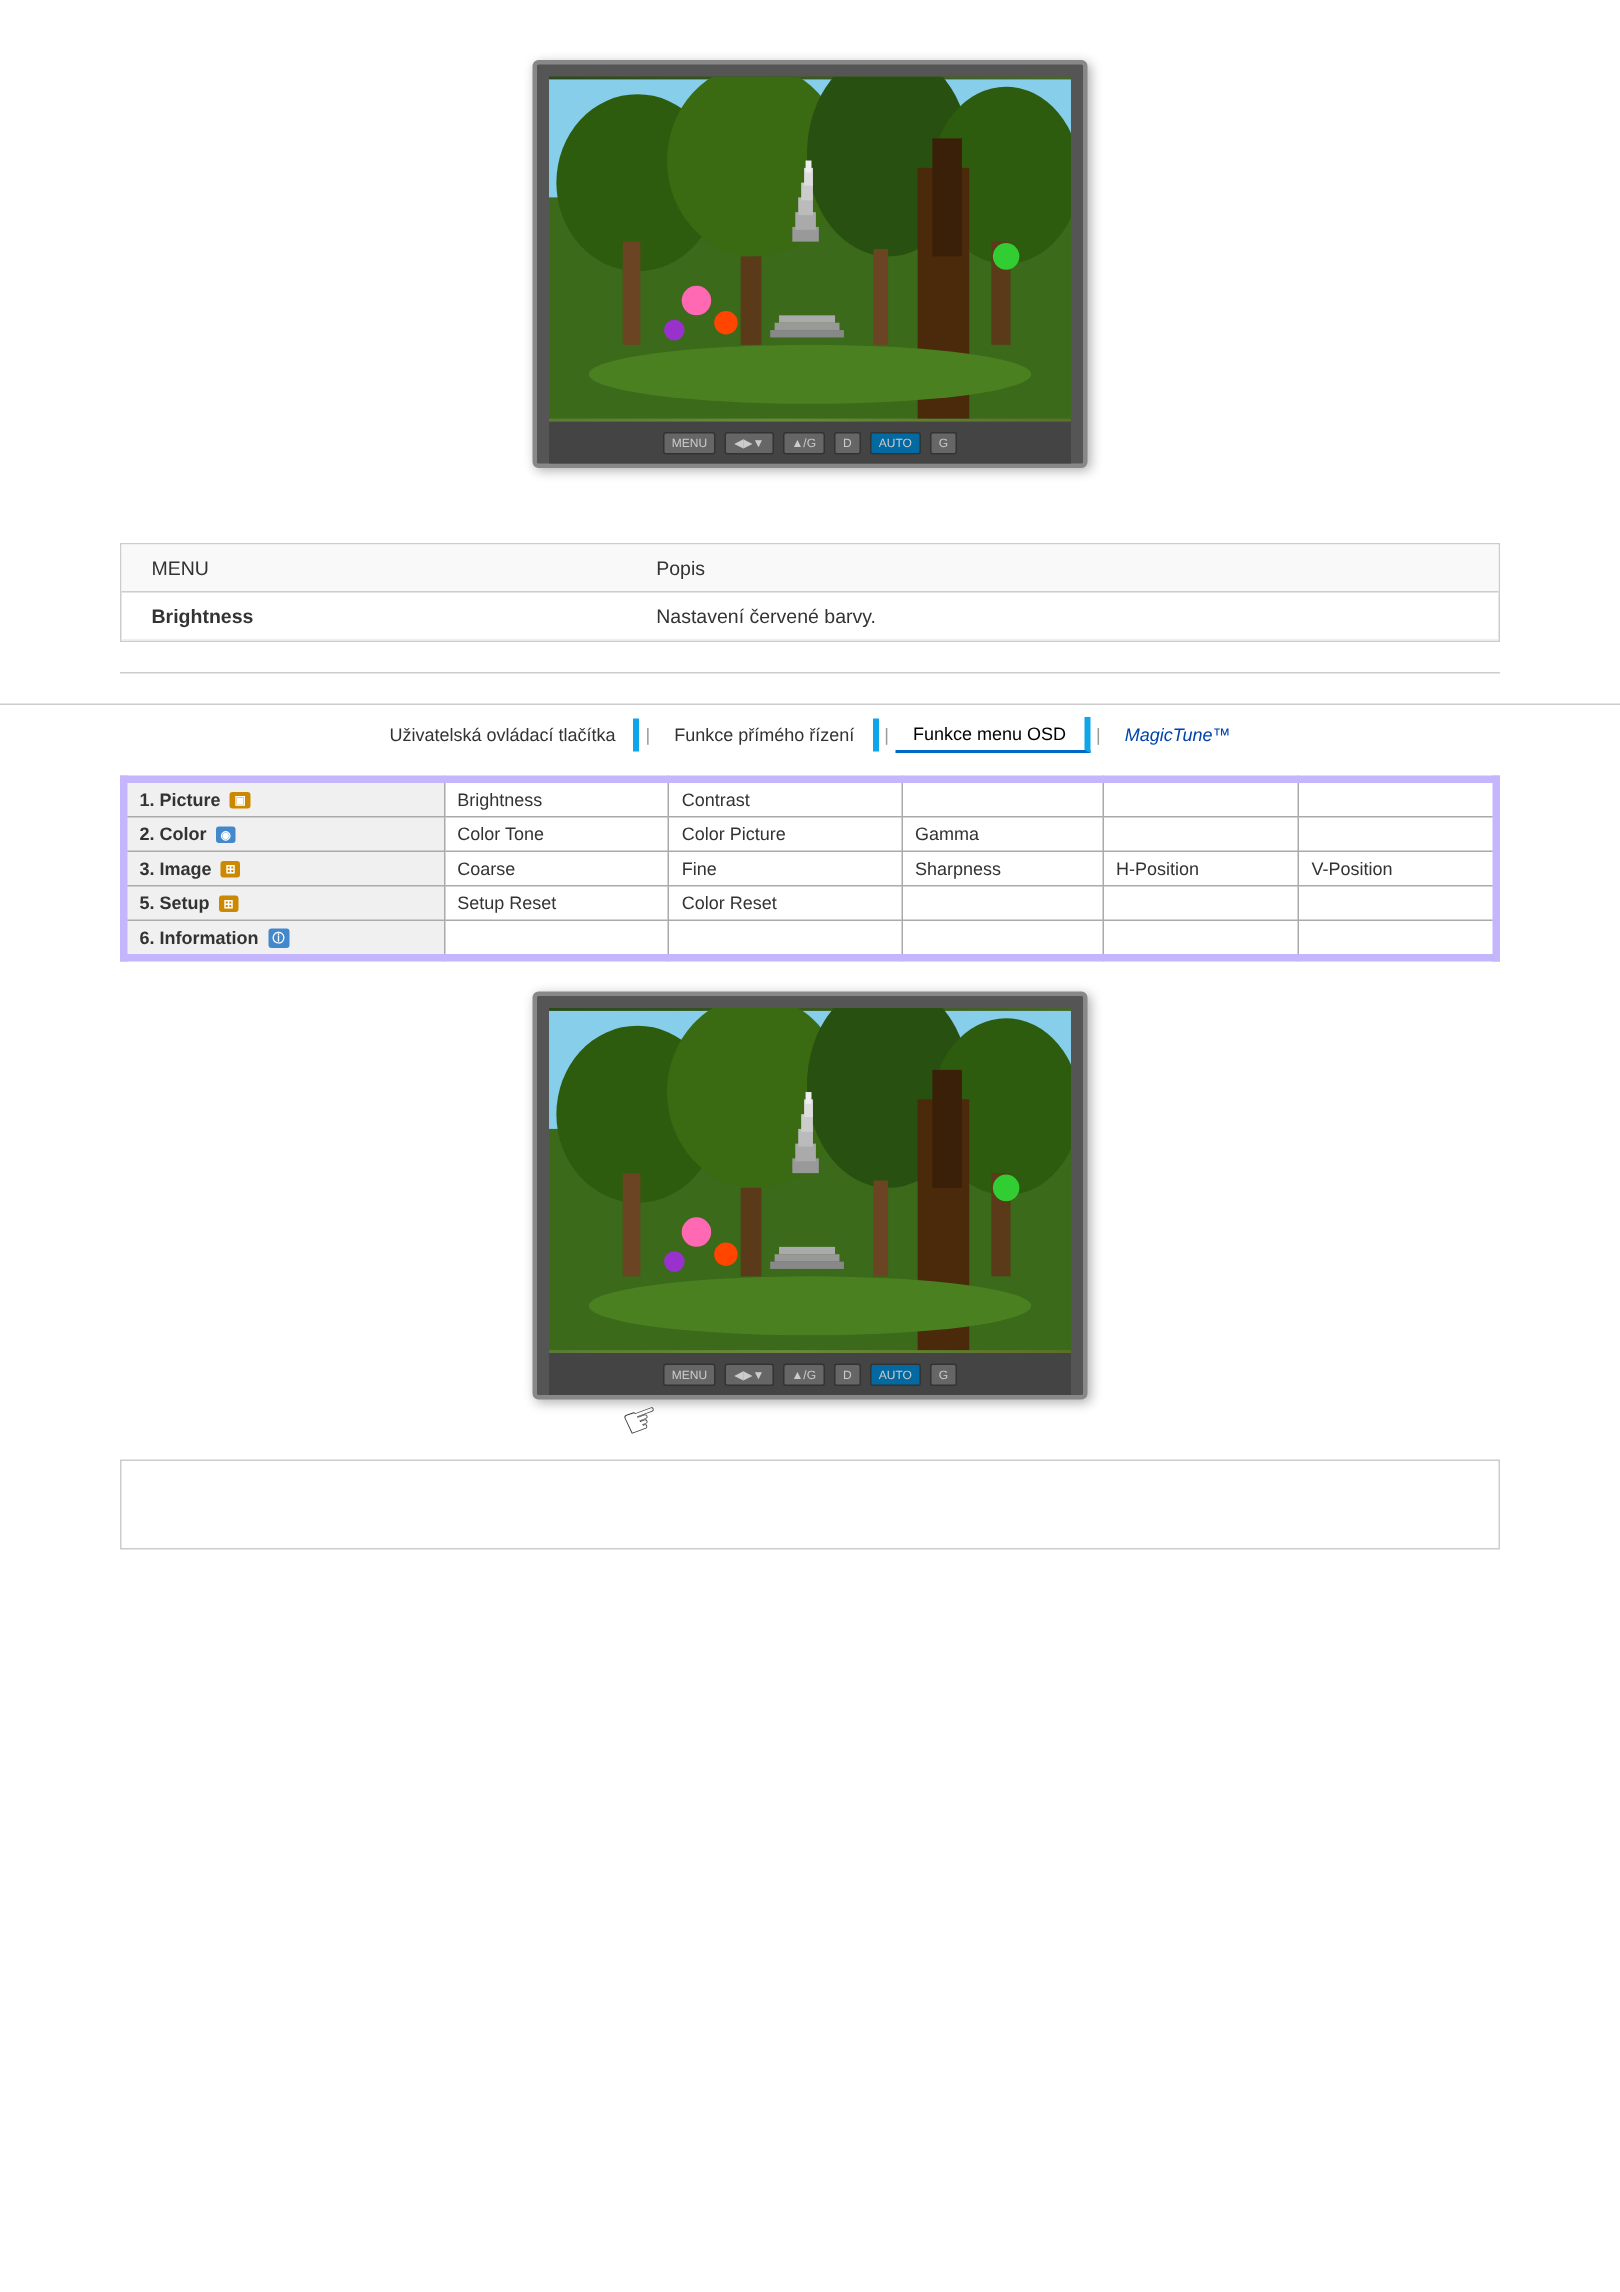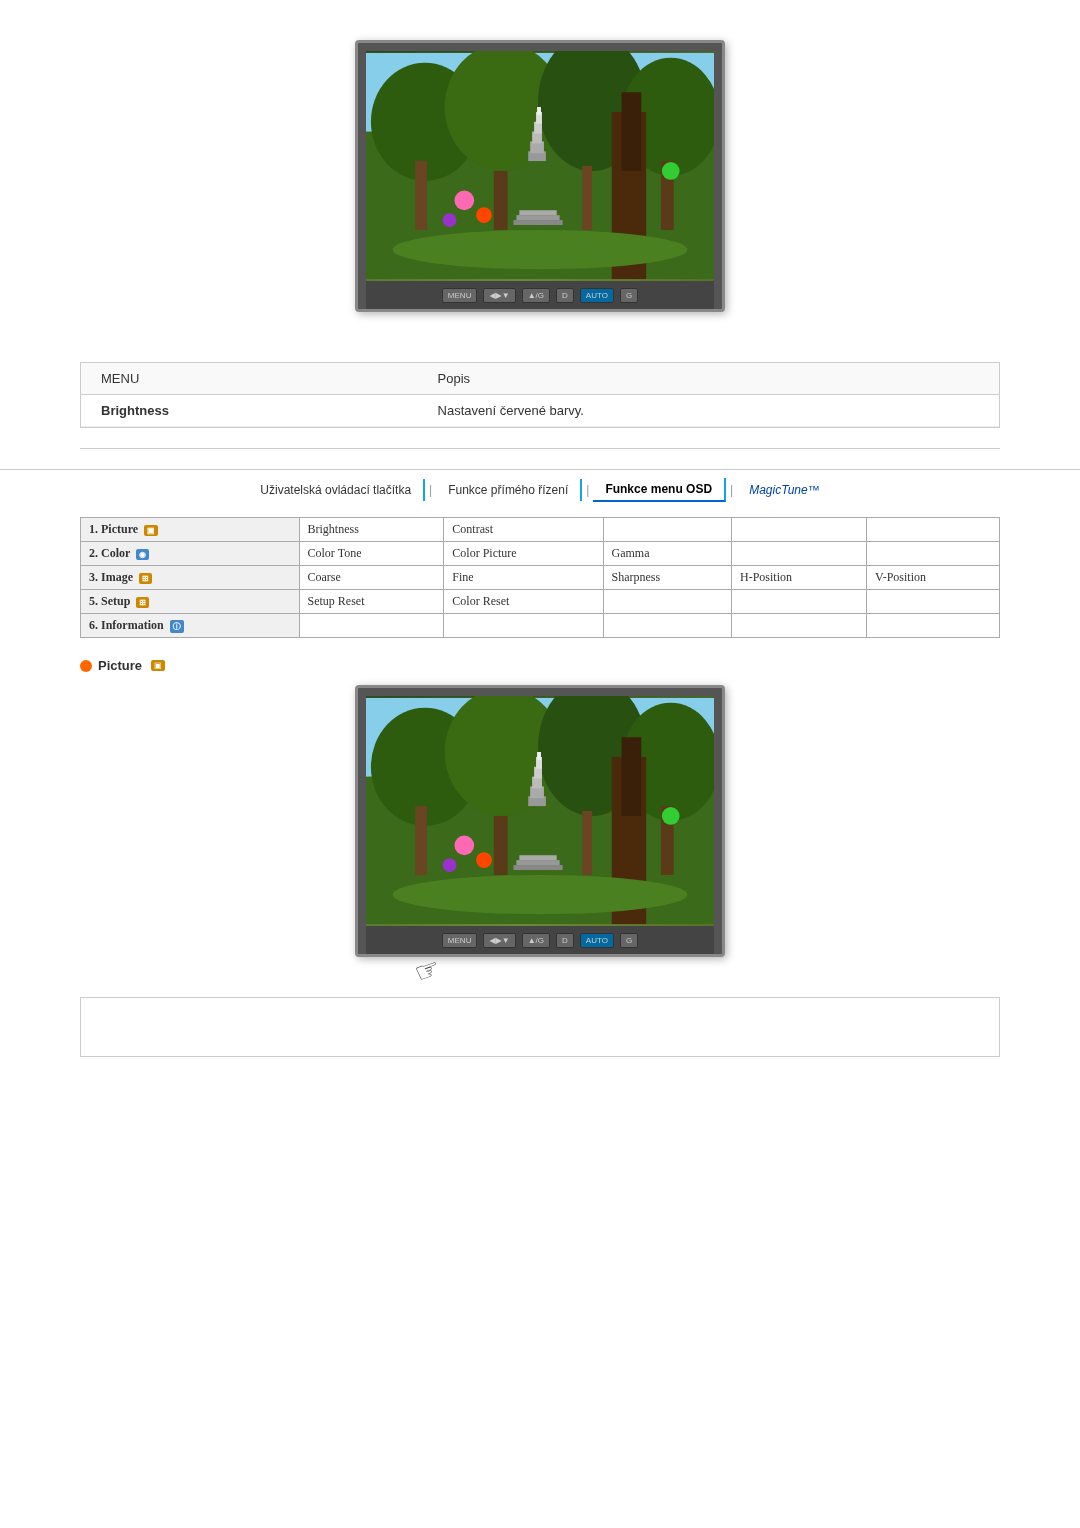--- a/index.html
+++ b/index.html
@@ -99,49 +99,48 @@
       margin: 20px 0 10px 0;
       border-top: 1px solid #ccc;
       padding-top: 8px;
     }
 
     .nav-tab {
       padding: 4px 12px;
       font-size: 12px;
       color: #333;
       cursor: pointer;
-      border-right: 2px solid #0ea5e9;
+      border-right: 4px solid #0ea5e9;
       text-decoration: none;
     }
 
     .nav-tab:last-child {
       border-right: none;
     }
 
     .nav-tab.active {
       color: #000;
-      font-weight: bold;
+      font-weight: normal;
       border-bottom: 2px solid #0066cc;
     }
 
     .nav-tab.brand {
       color: #0044aa;
       font-style: italic;
     }
 
     
     .osd-table-section {
       margin: 15px 80px;
     }
 
     .osd-table {
       width: 100%;
       border-collapse: collapse;
-      border: 1px solid #c4b5fd;
-      font-family: Liberation Serif, serif;
+      border: 5px solid #c4b5fd;
     }
 
     .osd-table td {
       border: 1px solid #aaa;
       padding: 4px 8px;
       font-size: 12px;
       vertical-align: middle;
     }
 
     .osd-table td.menu-item {
@@ -363,25 +362,20 @@
         <td class="sub-item"></td>
         <td class="sub-item"></td>
         <td class="sub-item"></td>
         <td class="sub-item"></td>
       </tr>
     </tbody>
   </table>
 </div>
 
 <div class="picture-section">
-  <div class="picture-label">
-    <span class="circle-icon"></span>
-    <strong>Picture</strong>
-    <span class="icon-badge">▣</span>
-  </div>
 
   <div class="bottom-monitor-wrapper">
     <div class="bottom-monitor-container">
       <div class="monitor-frame">
         <div class="monitor-screen">
           <svg width="100%" height="100%" viewBox="0 0 354 230" xmlns="http://www.w3.org/2000/svg">
 
             <rect x="0" y="0" width="354" height="100" fill="#87CEEB"></rect>
 
             <rect x="0" y="80" width="354" height="150" fill="#3a6a1a"></rect>

